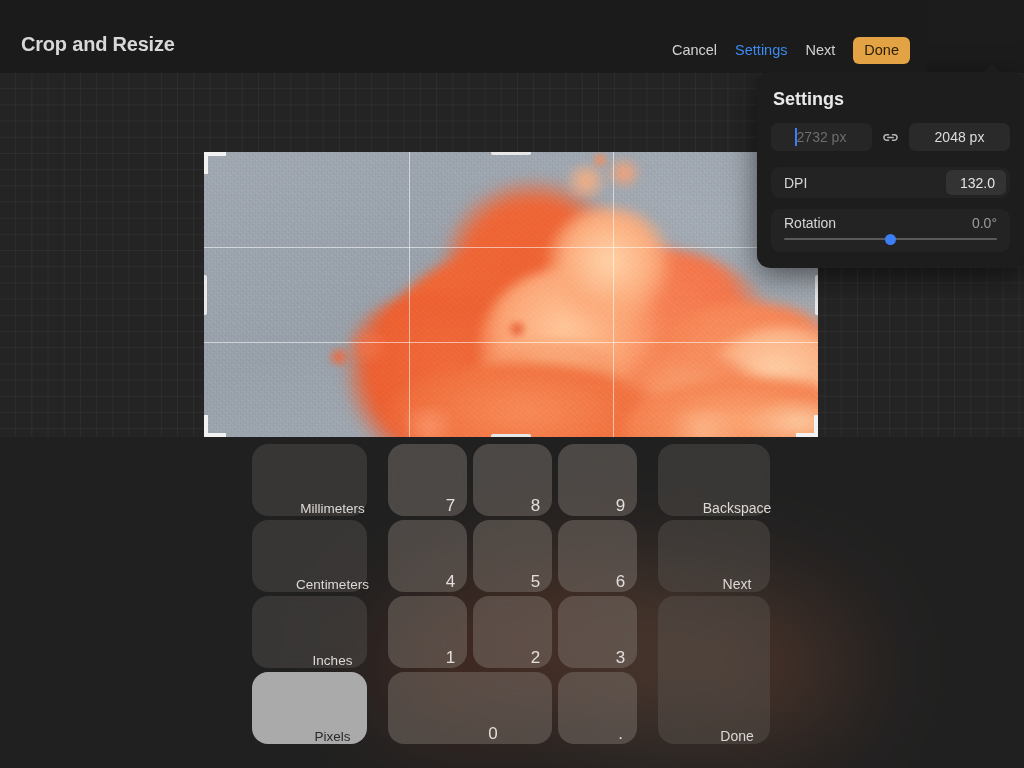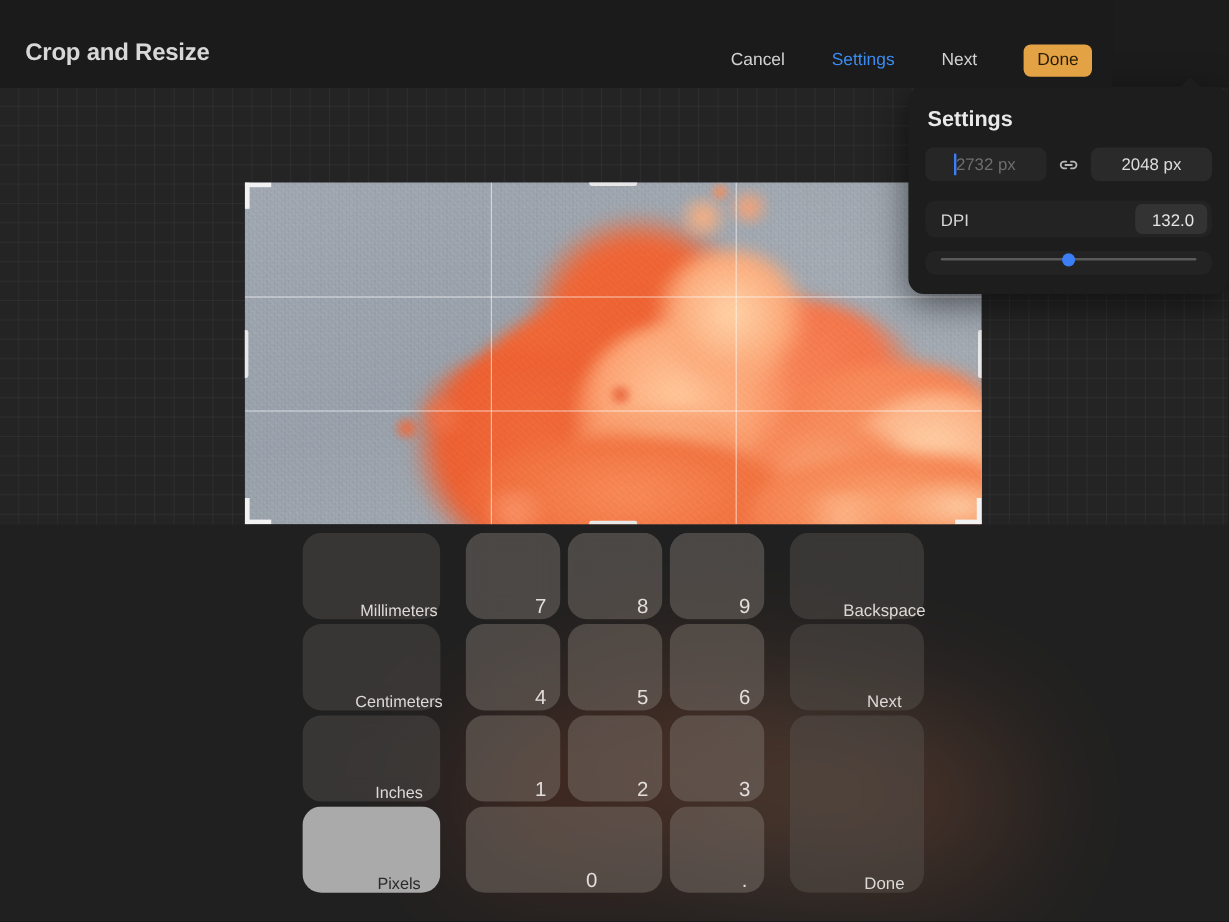--- a/index.html
+++ b/index.html
@@ -35,21 +35,21 @@
     font-size: 20px;
     font-weight: bold;
     color: #d8d8d8;
     letter-spacing: -0.2px;
   }
   .toolbar-actions {
     position: absolute;
     right: 17px; top: 36px;
     display: flex;
     align-items: center;
-    gap: 39px;
+    gap: 18px;
     height: 28px;
   }
   .tb-btn {
     font-size: 14.5px;
     color: #d2d2d2;
     background: none;
     border: none;
     cursor: pointer;
     font-family: inherit;
     white-space: nowrap;
@@ -527,20 +527,24 @@
 
     <div class="grouped">
       <div class="row">
         <span class="row-label">DPI</span>
         <span class="value-box">132.0</span>
       </div>
     </div>
 
 
     <div class="slider-group">
+      <div class="slider-head">
+        <span class="lbl">Rotation</span>
+        <span class="val">0.0°</span>
+      </div>
       <div class="slider-track">
         <span class="slider-thumb" style="left: 50%;"></span>
       </div>
     </div>
   </div>
 
   <div class="toolbar">
     <div class="toolbar-title">Crop and Resize</div>
     <div class="toolbar-actions">
       <button class="tb-btn">Cancel</button>

